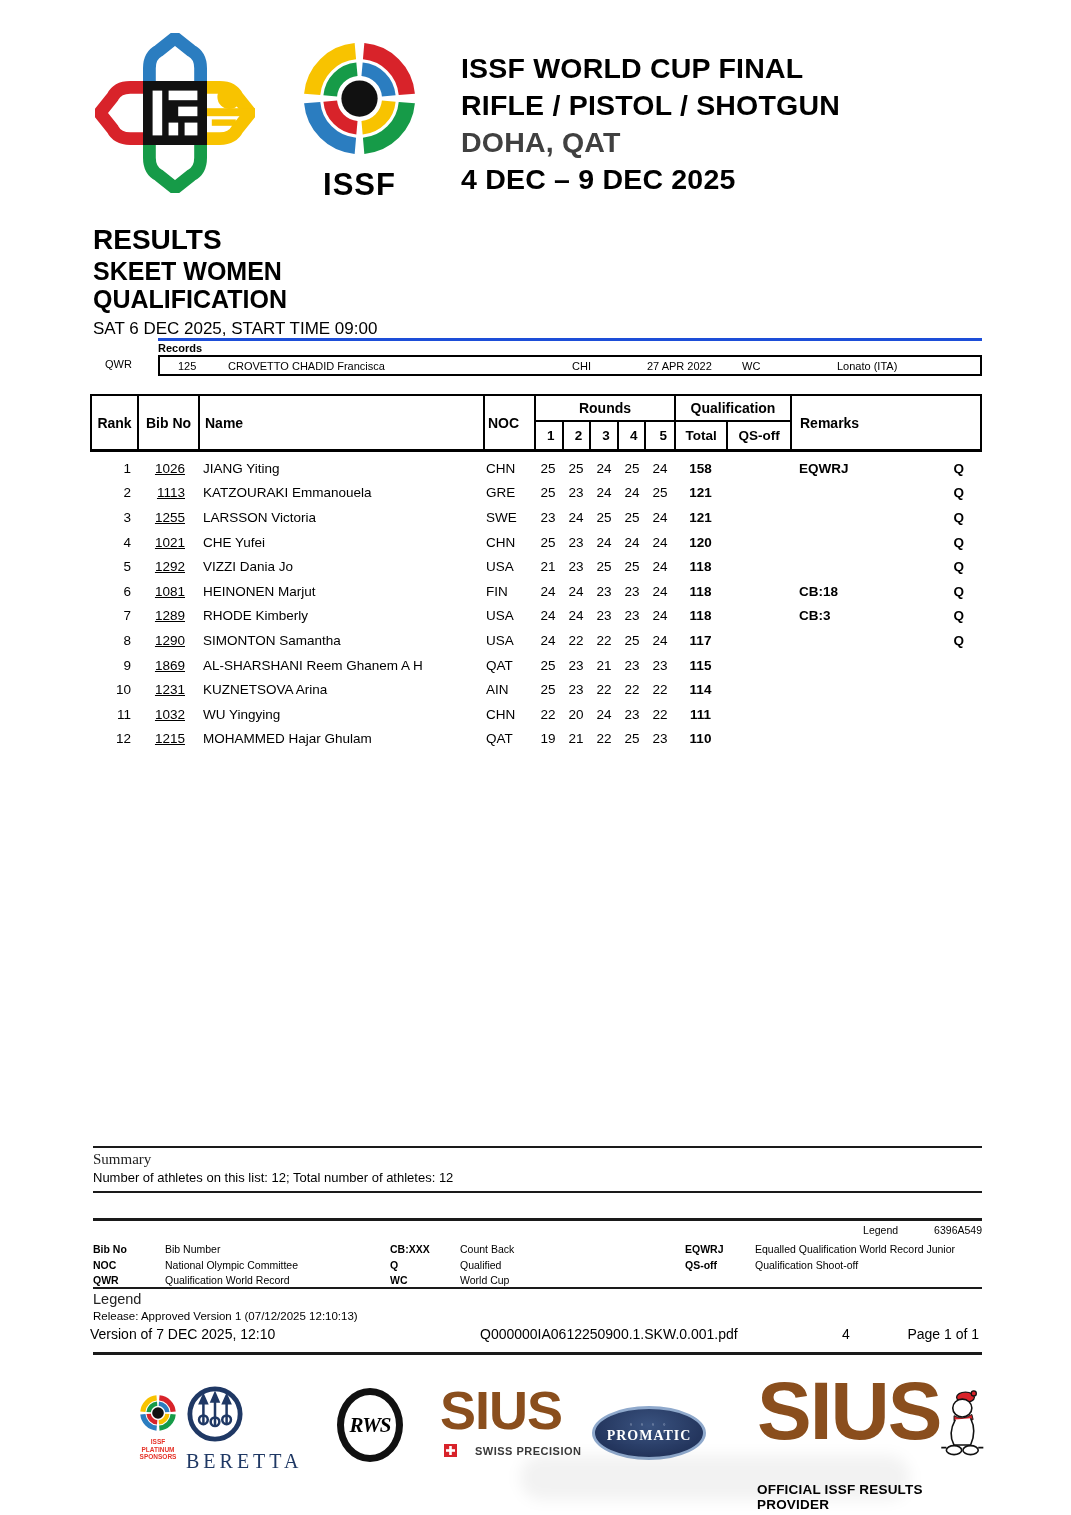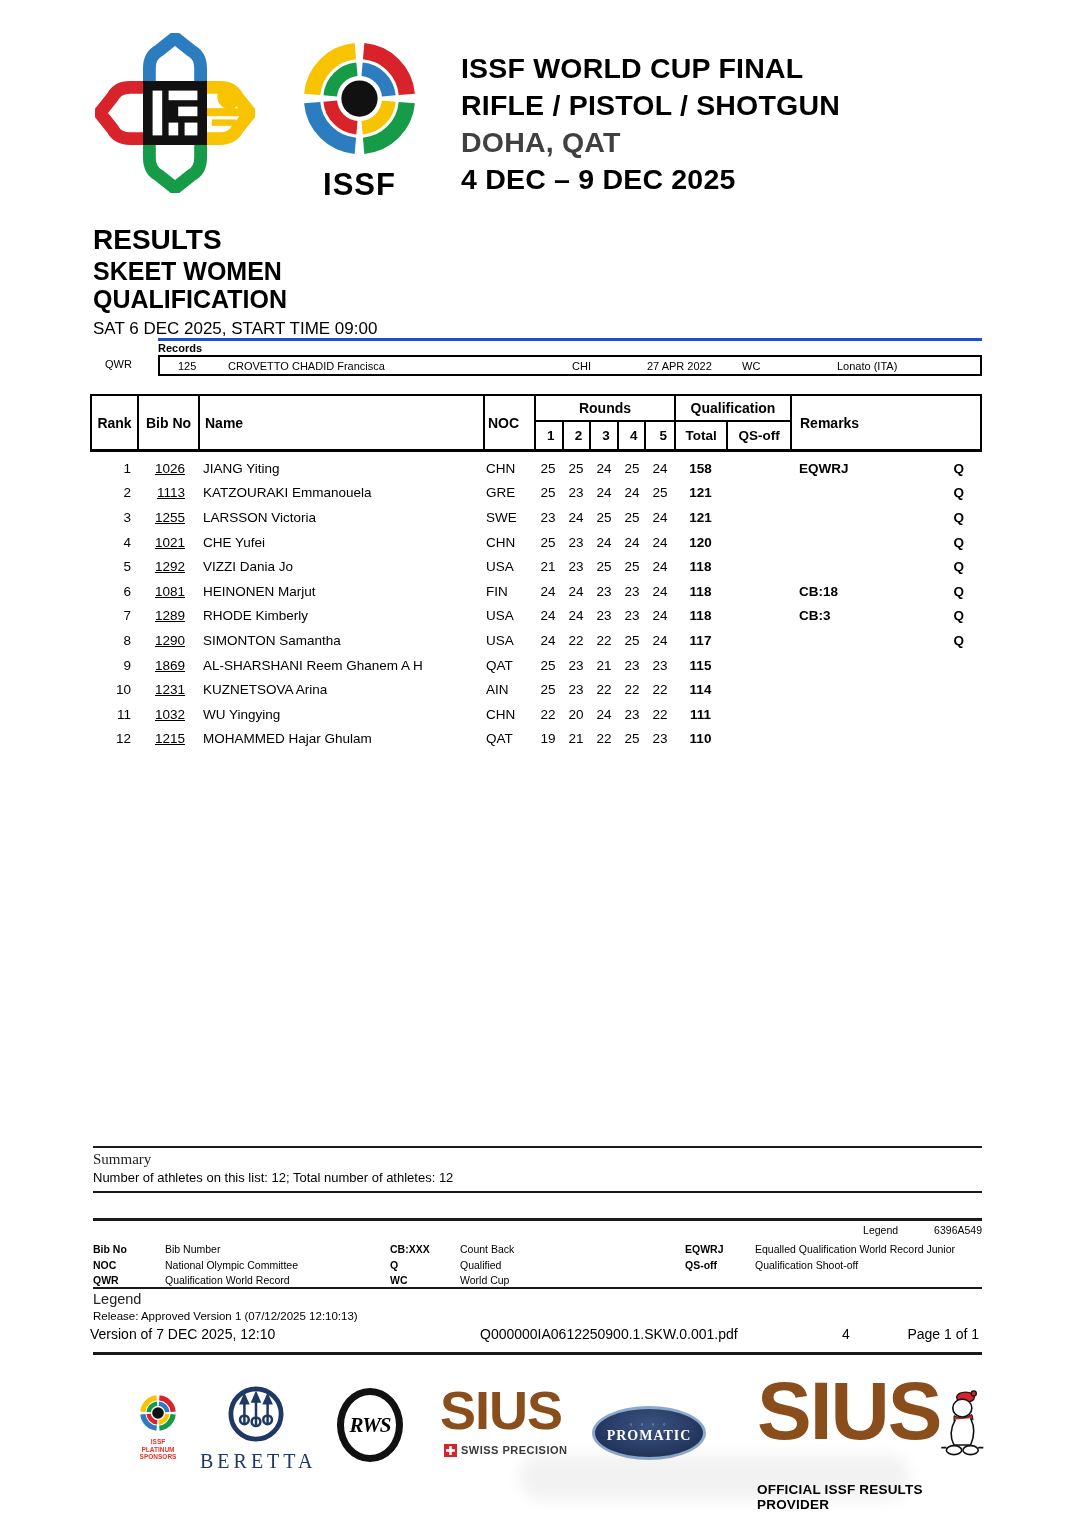--- a/index.html
+++ b/index.html
@@ -87,28 +87,28 @@
 
   .footer-row { position:absolute; left:90px; top:1326px; width:889px; height:20px; font-size:14px; }
   .f-version { position:absolute; left:0; }
   .f-filename{ position:absolute; left:390px; }
   .f-num     { position:absolute; left:752px; }
   .f-page    { position:absolute; right:0; }
 
   
   .sp-platinum { position:absolute; left:131px; top:1393px; width:54px; text-align:center; }
   .sp-platinum-caption { color:#E63329; font-weight:bold; font-size:6.5px; line-height:7.5px; margin-top:1px; }
-  .sp-beretta { position:absolute; left:200px; top:1385px; width:112px; text-align:center; }
+  .sp-beretta { position:absolute; left:186px; top:1385px; width:112px; text-align:left; }
   .beretta-name { font-family:"Liberation Serif","DejaVu Serif",serif; font-size:20px; color:#1F3864; letter-spacing:4px; margin-top:3px; }
   .sp-rws { position:absolute; left:337px; top:1388px; width:66px; height:74px; border:7px solid #111;
             border-radius:50%; display:flex; align-items:center; justify-content:center; }
   .rws-name { font-family:"Liberation Serif","DejaVu Serif",serif; font-style:italic; font-weight:bold; font-size:21px; letter-spacing:-1px; }
   .sp-sius { position:absolute; left:440px; top:1384px; }
   .sius-word { color:#8A4E1D; font-weight:bold; font-size:54px; line-height:52px; letter-spacing:-1px; }
-  .sius-tagrow { display:flex; gap:4px; margin-top:8px; margin-left:4px; }
+  .sius-tagrow { display:flex; align-items:center; gap:18px; margin-top:8px; margin-left:4px; }
   .sius-tagline { font-size:11px; font-weight:bold; color:#3a3a3a; letter-spacing:0.5px; }
   .sp-promatic { position:absolute; left:592px; top:1406px; width:114px; height:54px; border-radius:50%;
                  background:radial-gradient(ellipse at 50% 35%, #3A5380 0%, #24365E 70%);
                  border:3px solid #8FA9CC; display:flex; flex-direction:column; align-items:center; justify-content:center; }
   .promatic-rings { color:#cfd9ea; font-size:8px; line-height:6px; letter-spacing:3px; opacity:0.8; }
   .promatic-name { color:#fff; font-family:"Liberation Serif","DejaVu Serif",serif; font-weight:bold; font-size:14px; letter-spacing:1px; }
   .sp-sius-big { position:absolute; left:757px; top:1372px; width:228px; }
   .sius-big-row { display:flex; align-items:flex-start; }
   .sius-big-word { color:#8A4E1D; font-weight:bold; font-size:82px; line-height:78px; letter-spacing:-2px; }
   .sius-provider-caption { font-size:13.5px; font-weight:bold; margin-top:6px; letter-spacing:0.2px; }

